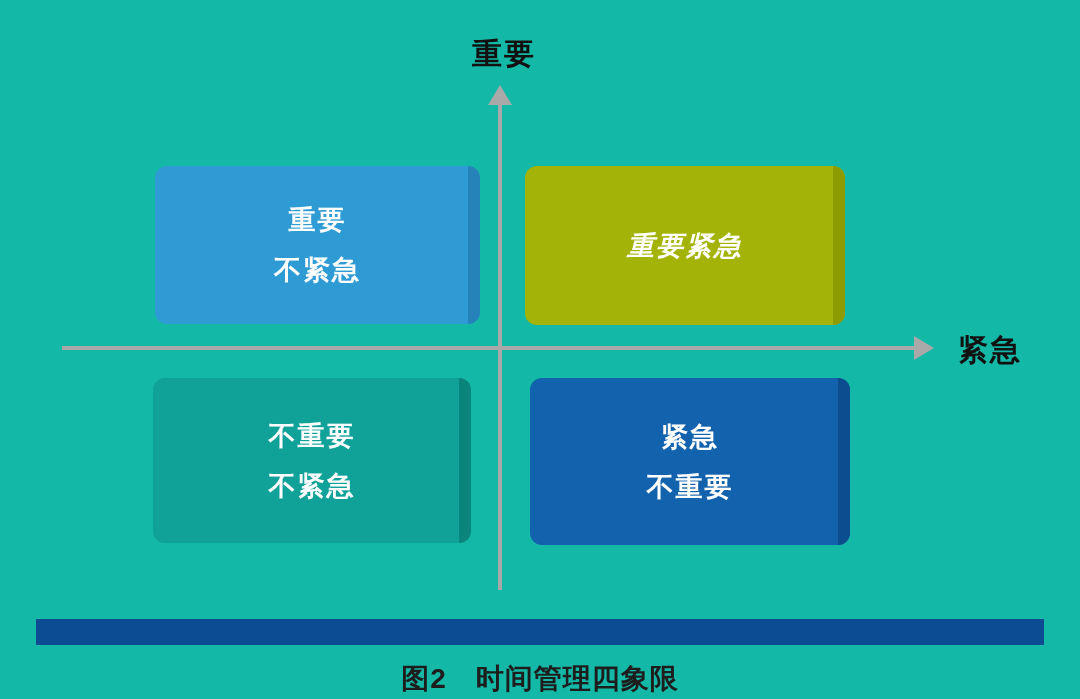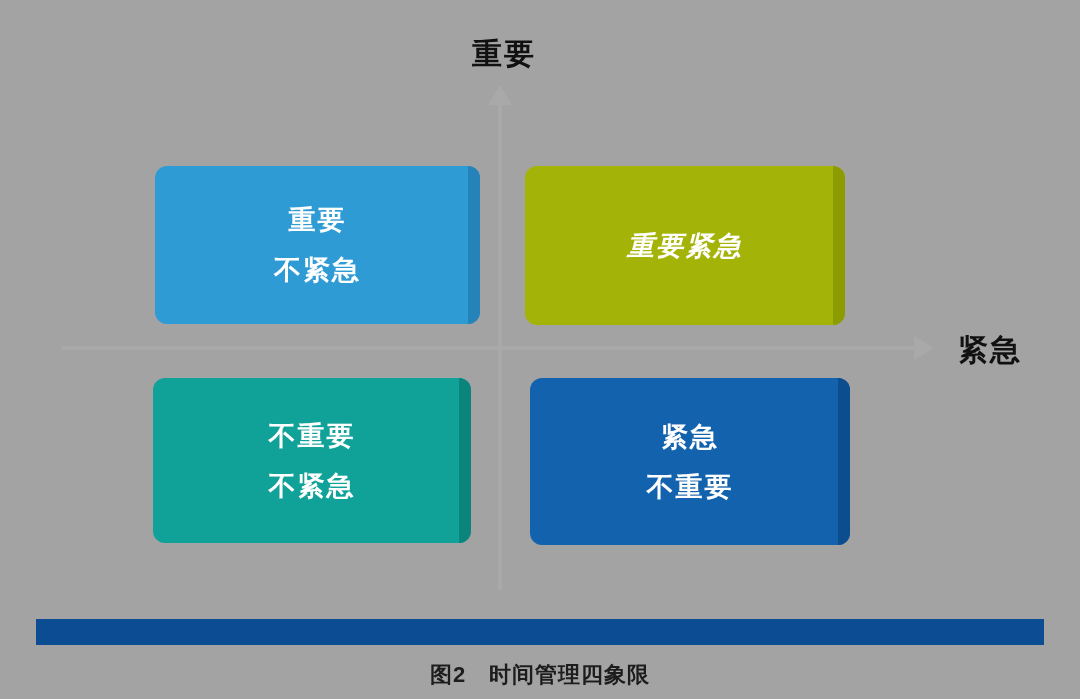--- a/index.html
+++ b/index.html
@@ -4,21 +4,21 @@
 <style>
   html, body {
     margin: 0;
     padding: 0;
     background: #ffffff;
   }
   .stage {
     position: relative;
     width: 1080px;
     height: 699px;
-    background: #a3a3a3;
+    background: #14b8a6;
     overflow: hidden;
     font-family: "Liberation Sans", "DejaVu Sans", sans-serif;
   }
 
   
   .axis-label {
     position: absolute;
     font-size: 30px;
     font-weight: bold;
     color: #111111;
@@ -105,21 +105,21 @@
     height: 26px;
   }
 
   
   .caption {
     position: absolute;
     left: 0;
     top: 660px;
     width: 100%;
     text-align: center;
-    font-size: 22px;
+    font-size: 28px;
     font-weight: 600;
     color: #1d1d1d;
     letter-spacing: 1px;
   }
 </style>
 </head>
 <body>
 
 <div class="stage">
 

